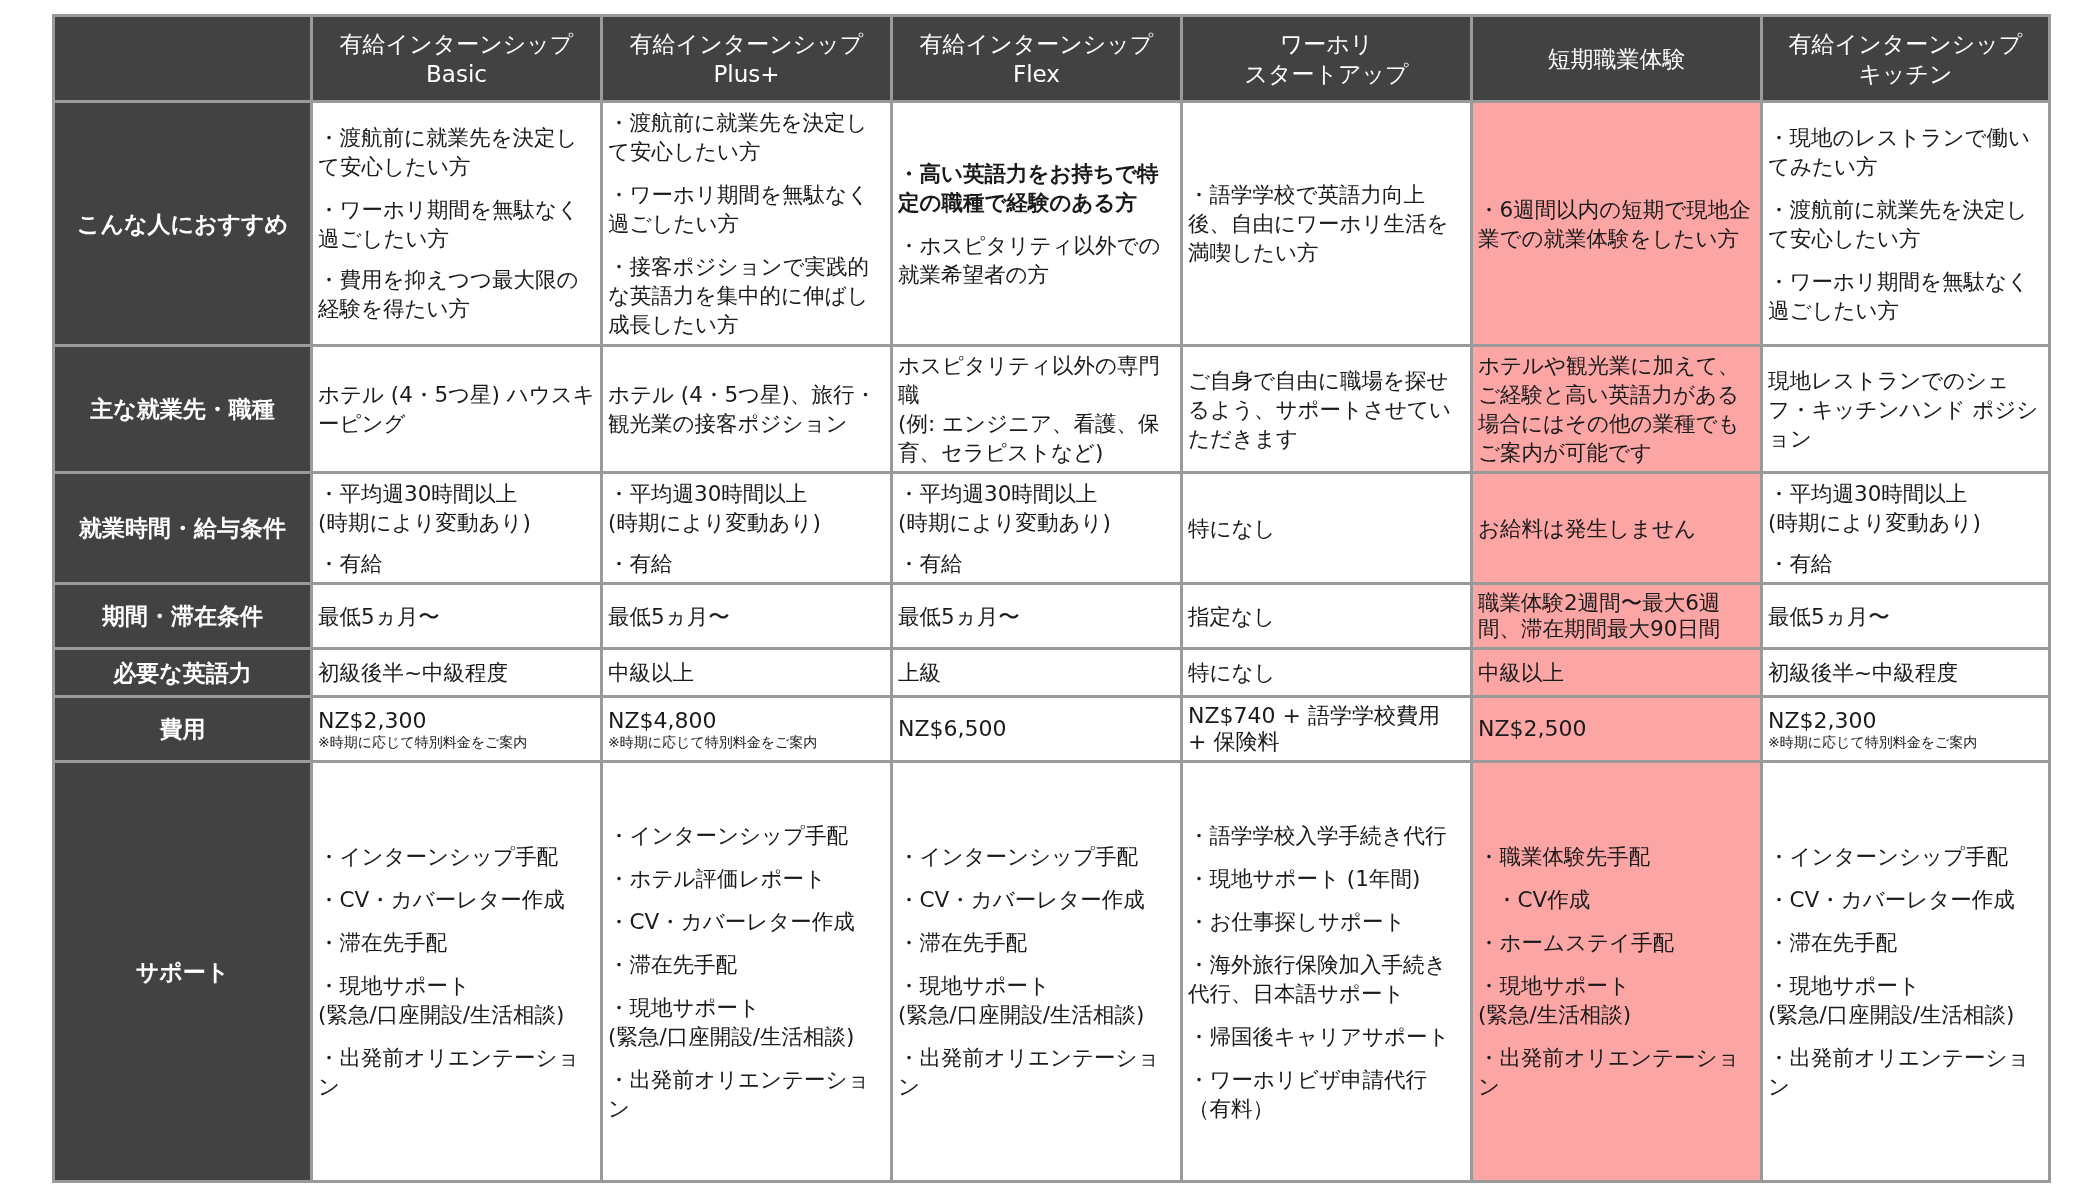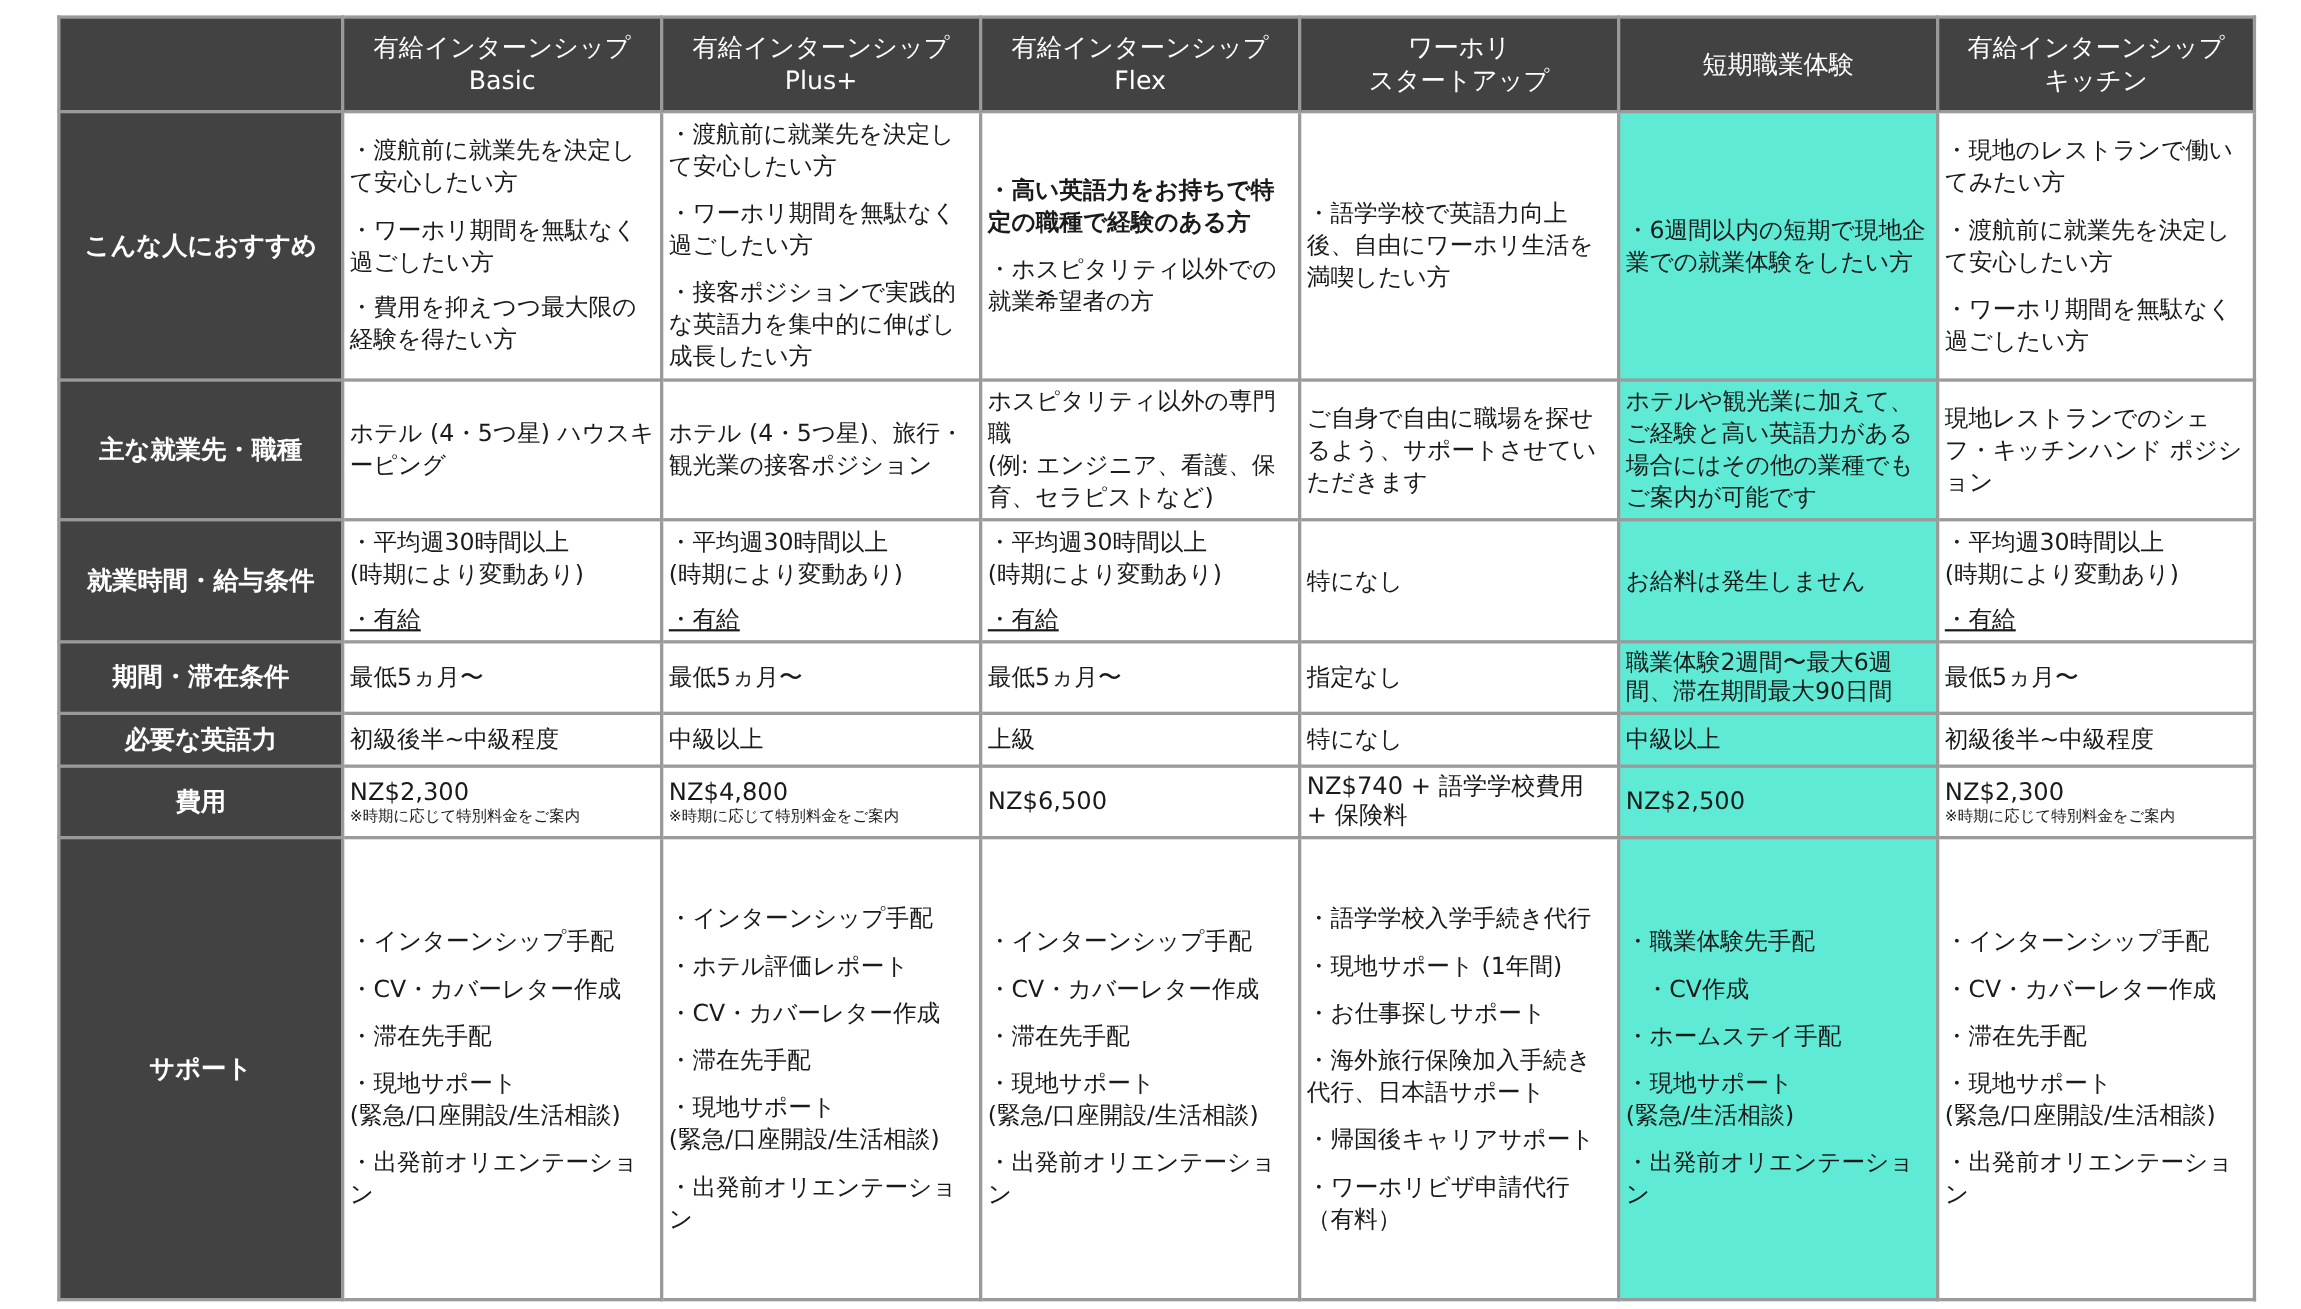--- a/index.html
+++ b/index.html
@@ -20,24 +20,24 @@
     background: #424242; color: #ffffff; font-size: 23px; line-height: 30px;
     text-align: center; height: 86px;
   }
   th.corner { background: #424242; }
   tbody th.row-label {
     background: #424242; color: #ffffff; font-size: 23px; text-align: center;
     line-height: 30px;
     font-weight: bold;
   }
   tbody td { background: #ffffff; font-size: 21.5px; line-height: 29px; text-align: left; }
-  tbody td.shaded { background: #5eead4; }
+  tbody td.shaded { background: #fca5a5; }
   .item { display: block; }
   .item + .item { margin-top: 14px; }
-  .tight .item + .item { margin-top: 12px; text-decoration: underline; }
+  .tight .item + .item { margin-top: 12px; }
   .note { display: block; font-size: 14px; line-height: 17px; }
   .price { display: block; font-size: 22px; line-height: 26px; }
   tr.r-reco { height: 244px; }
   tr.r-work { height: 123px; }
   tr.r-hours { height: 111px; }
   tr.r-period { height: 65px; }
   tr.r-english { height: 48px; }
   tr.r-cost { height: 65px; }
   tr.r-support { height: 420px; }
 </style>

